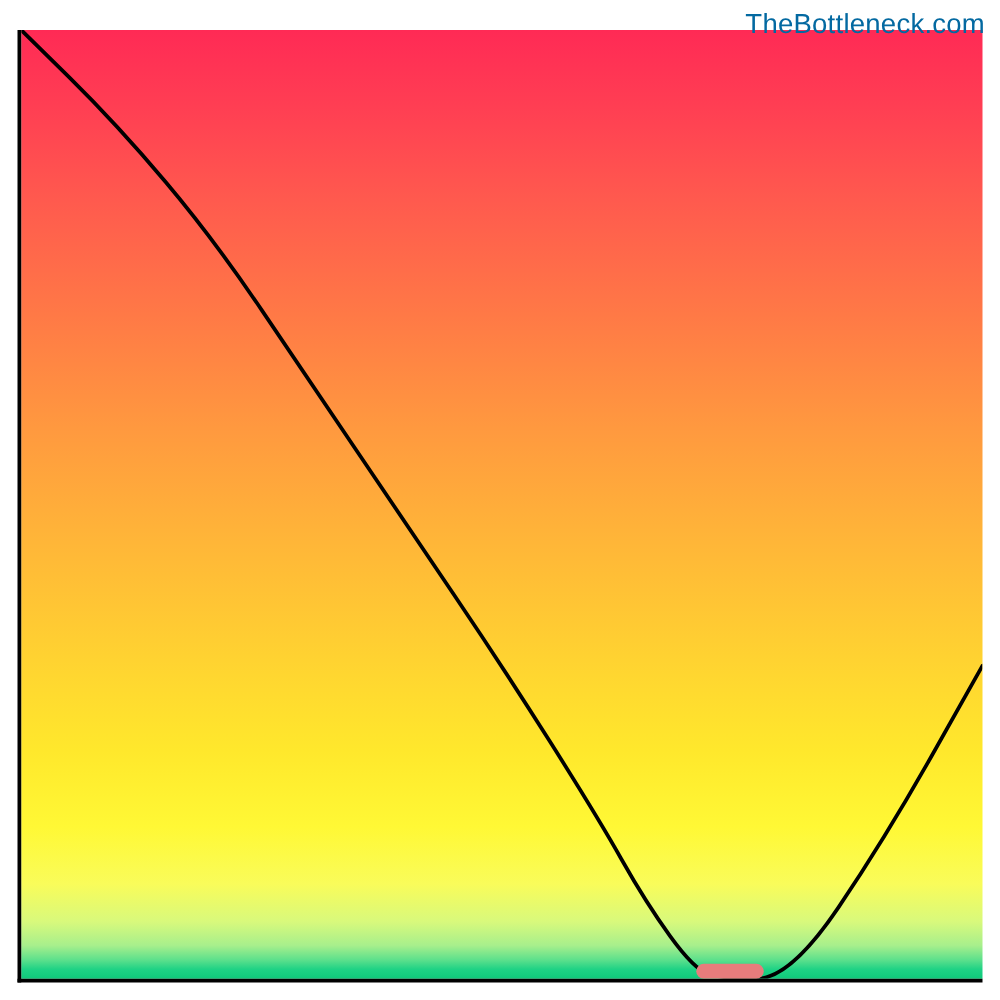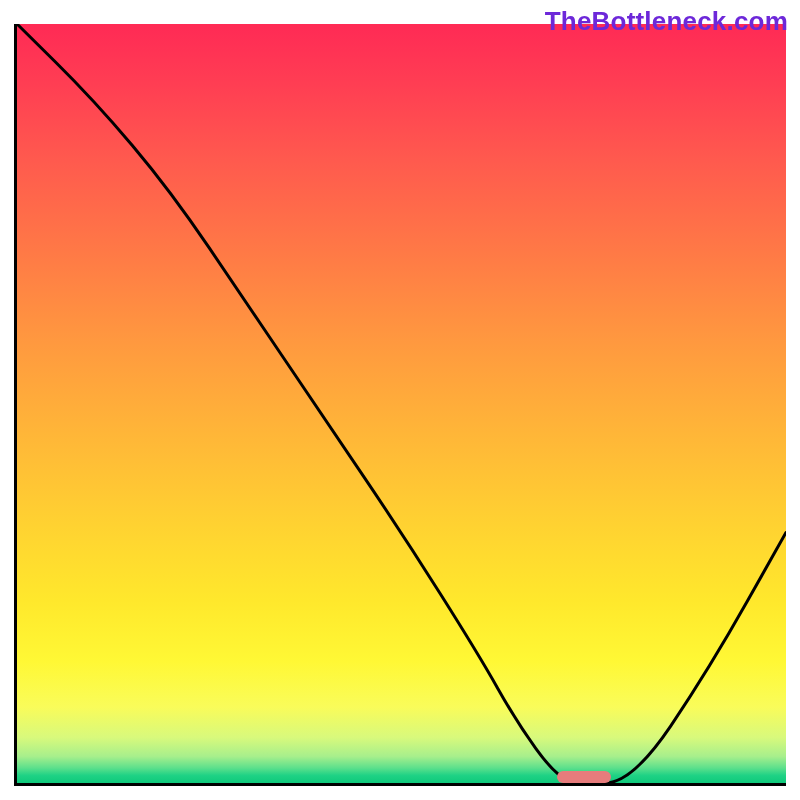--- a/index.html
+++ b/index.html
@@ -12,23 +12,23 @@
   }
   .canvas {
     position: relative;
     width: 800px;
     height: 800px;
   }
   .watermark {
     position: absolute;
     top: 6px;
     right: 12px;
-    color: #6d28d9;
-    font-size: 26px;
-    font-weight: 700;
+    color: #0369a1;
+    font-size: 22px;
+    font-weight: 400;
     letter-spacing: 0.2px;
     z-index: 4;
   }
   .plot-frame {
     position: absolute;
     left: 14px;
     top: 24px;
     width: 772px;   
     height: 762px;  
     box-sizing: border-box;

